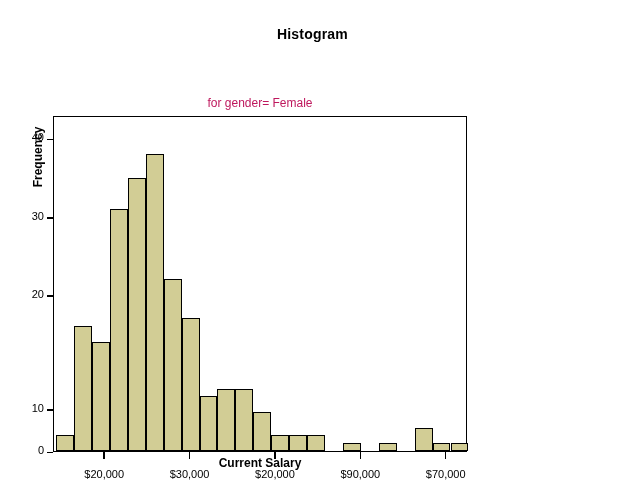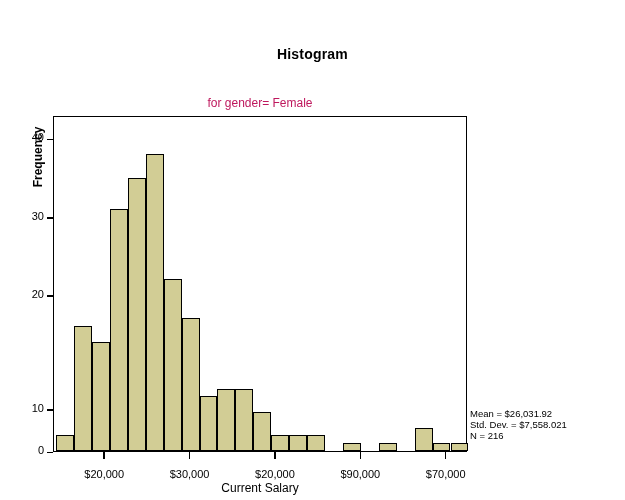--- a/index.html
+++ b/index.html
@@ -16,21 +16,21 @@
   }
   #chart-root {
     position: absolute;
     left: 0; top: 0;
     width: 625px;
     height: 500px;
   }
   .chart-title {
     position: absolute;
     left: 0;
-    top: 46px;
+    top: 26px;
     width: 625px;
     text-align: center;
     font-size: 14px;
     font-weight: bold;
     color: #000000;
     letter-spacing: 0.2px;
   }
   .chart-subtitle {
     position: absolute;
     left: 53px;
@@ -120,25 +120,25 @@
     left: 0;
     top: 16px;
     transform: translateX(-50%);
     font-size: 11px;
     color: #000000;
     white-space: nowrap;
   }
   .x-axis-label {
     position: absolute;
     left: 53px;
-    top: 481px;
+    top: 456px;
     width: 414px;
     text-align: center;
     font-size: 12px;
-    font-weight: normal;
+    font-weight: bold;
     color: #000000;
   }
   
   .stats-box {
     position: absolute;
     left: 470px;
     top: 408px;
     font-size: 9.5px;
     line-height: 11px;
     color: #000000;
@@ -220,19 +220,14 @@
         <span class="tick-mark"></span>
         <span class="tick-text">$90,000</span>
       </div>
       <div class="x-tick" style="left: 445.66px;">
         <span class="tick-mark"></span>
         <span class="tick-text">$70,000</span>
       </div>
     </div>
   <div class="x-axis-label">Current Salary</div>
 
-  <div class="stats-box">
-    <div>Mean = $26,031.92</div>
-    <div>Std. Dev. = $7,558.021</div>
-    <div>N = 216</div>
-  </div>
 
 </div>
 
 </body></html>

